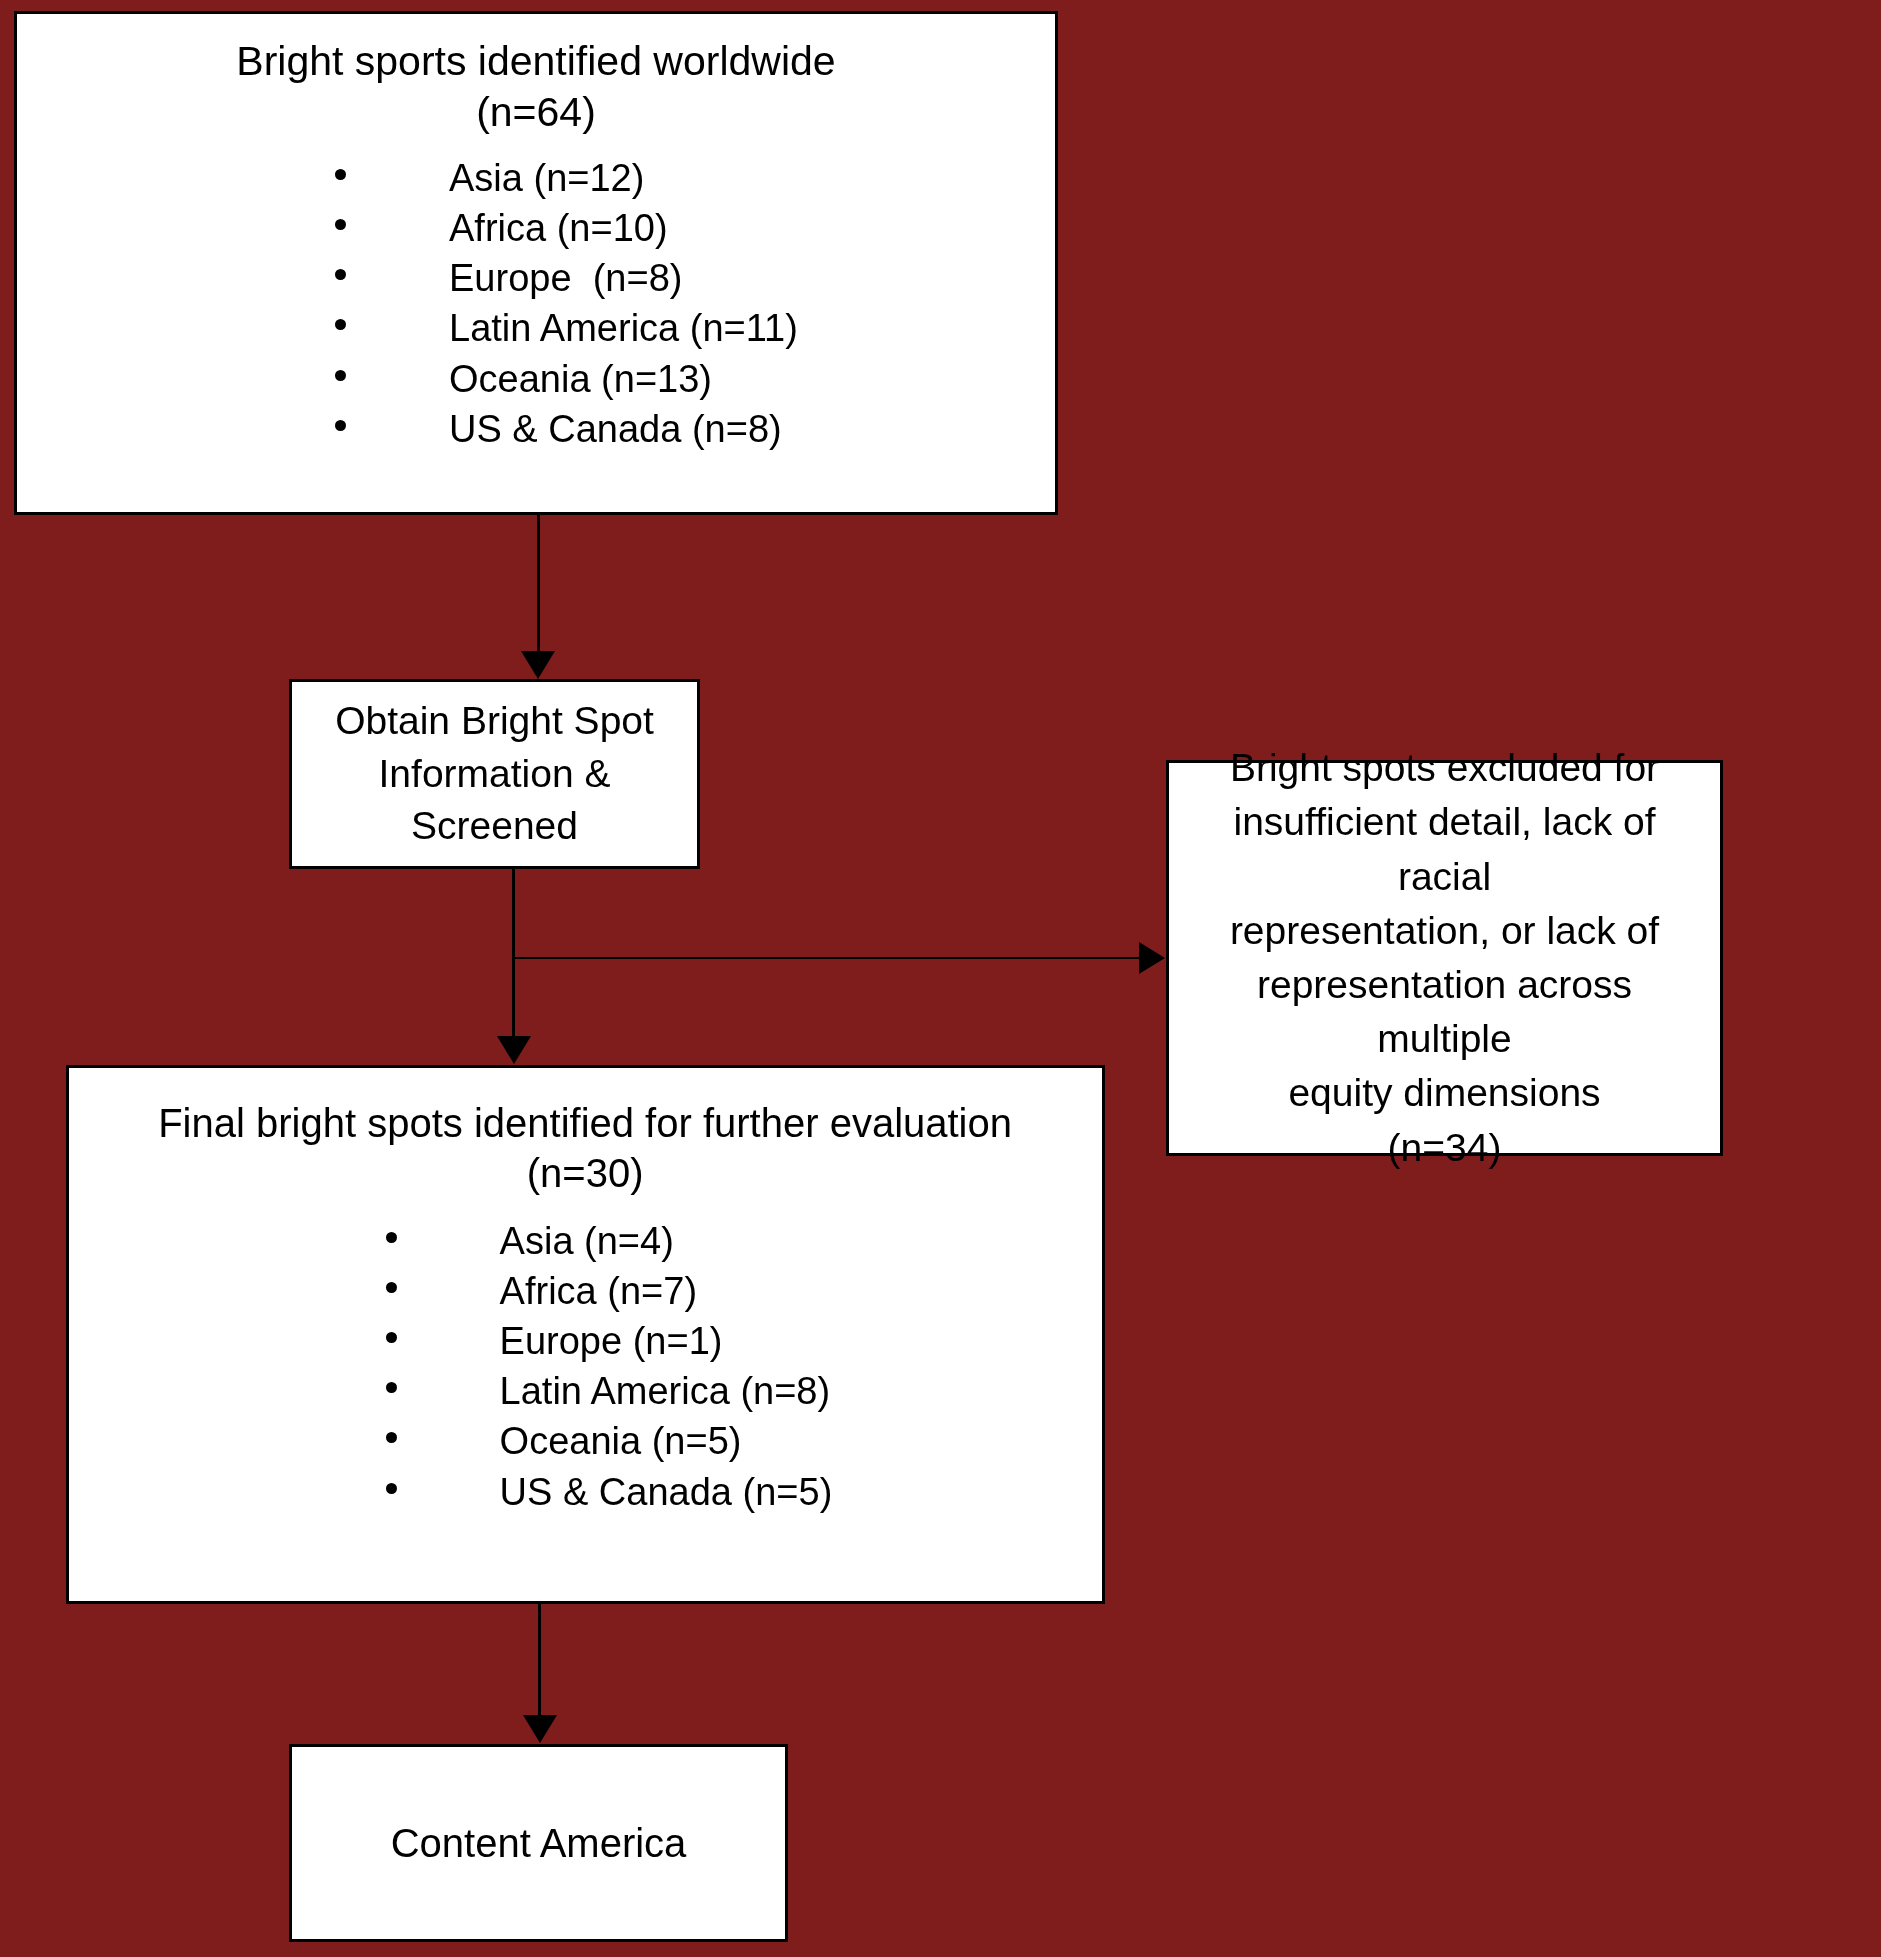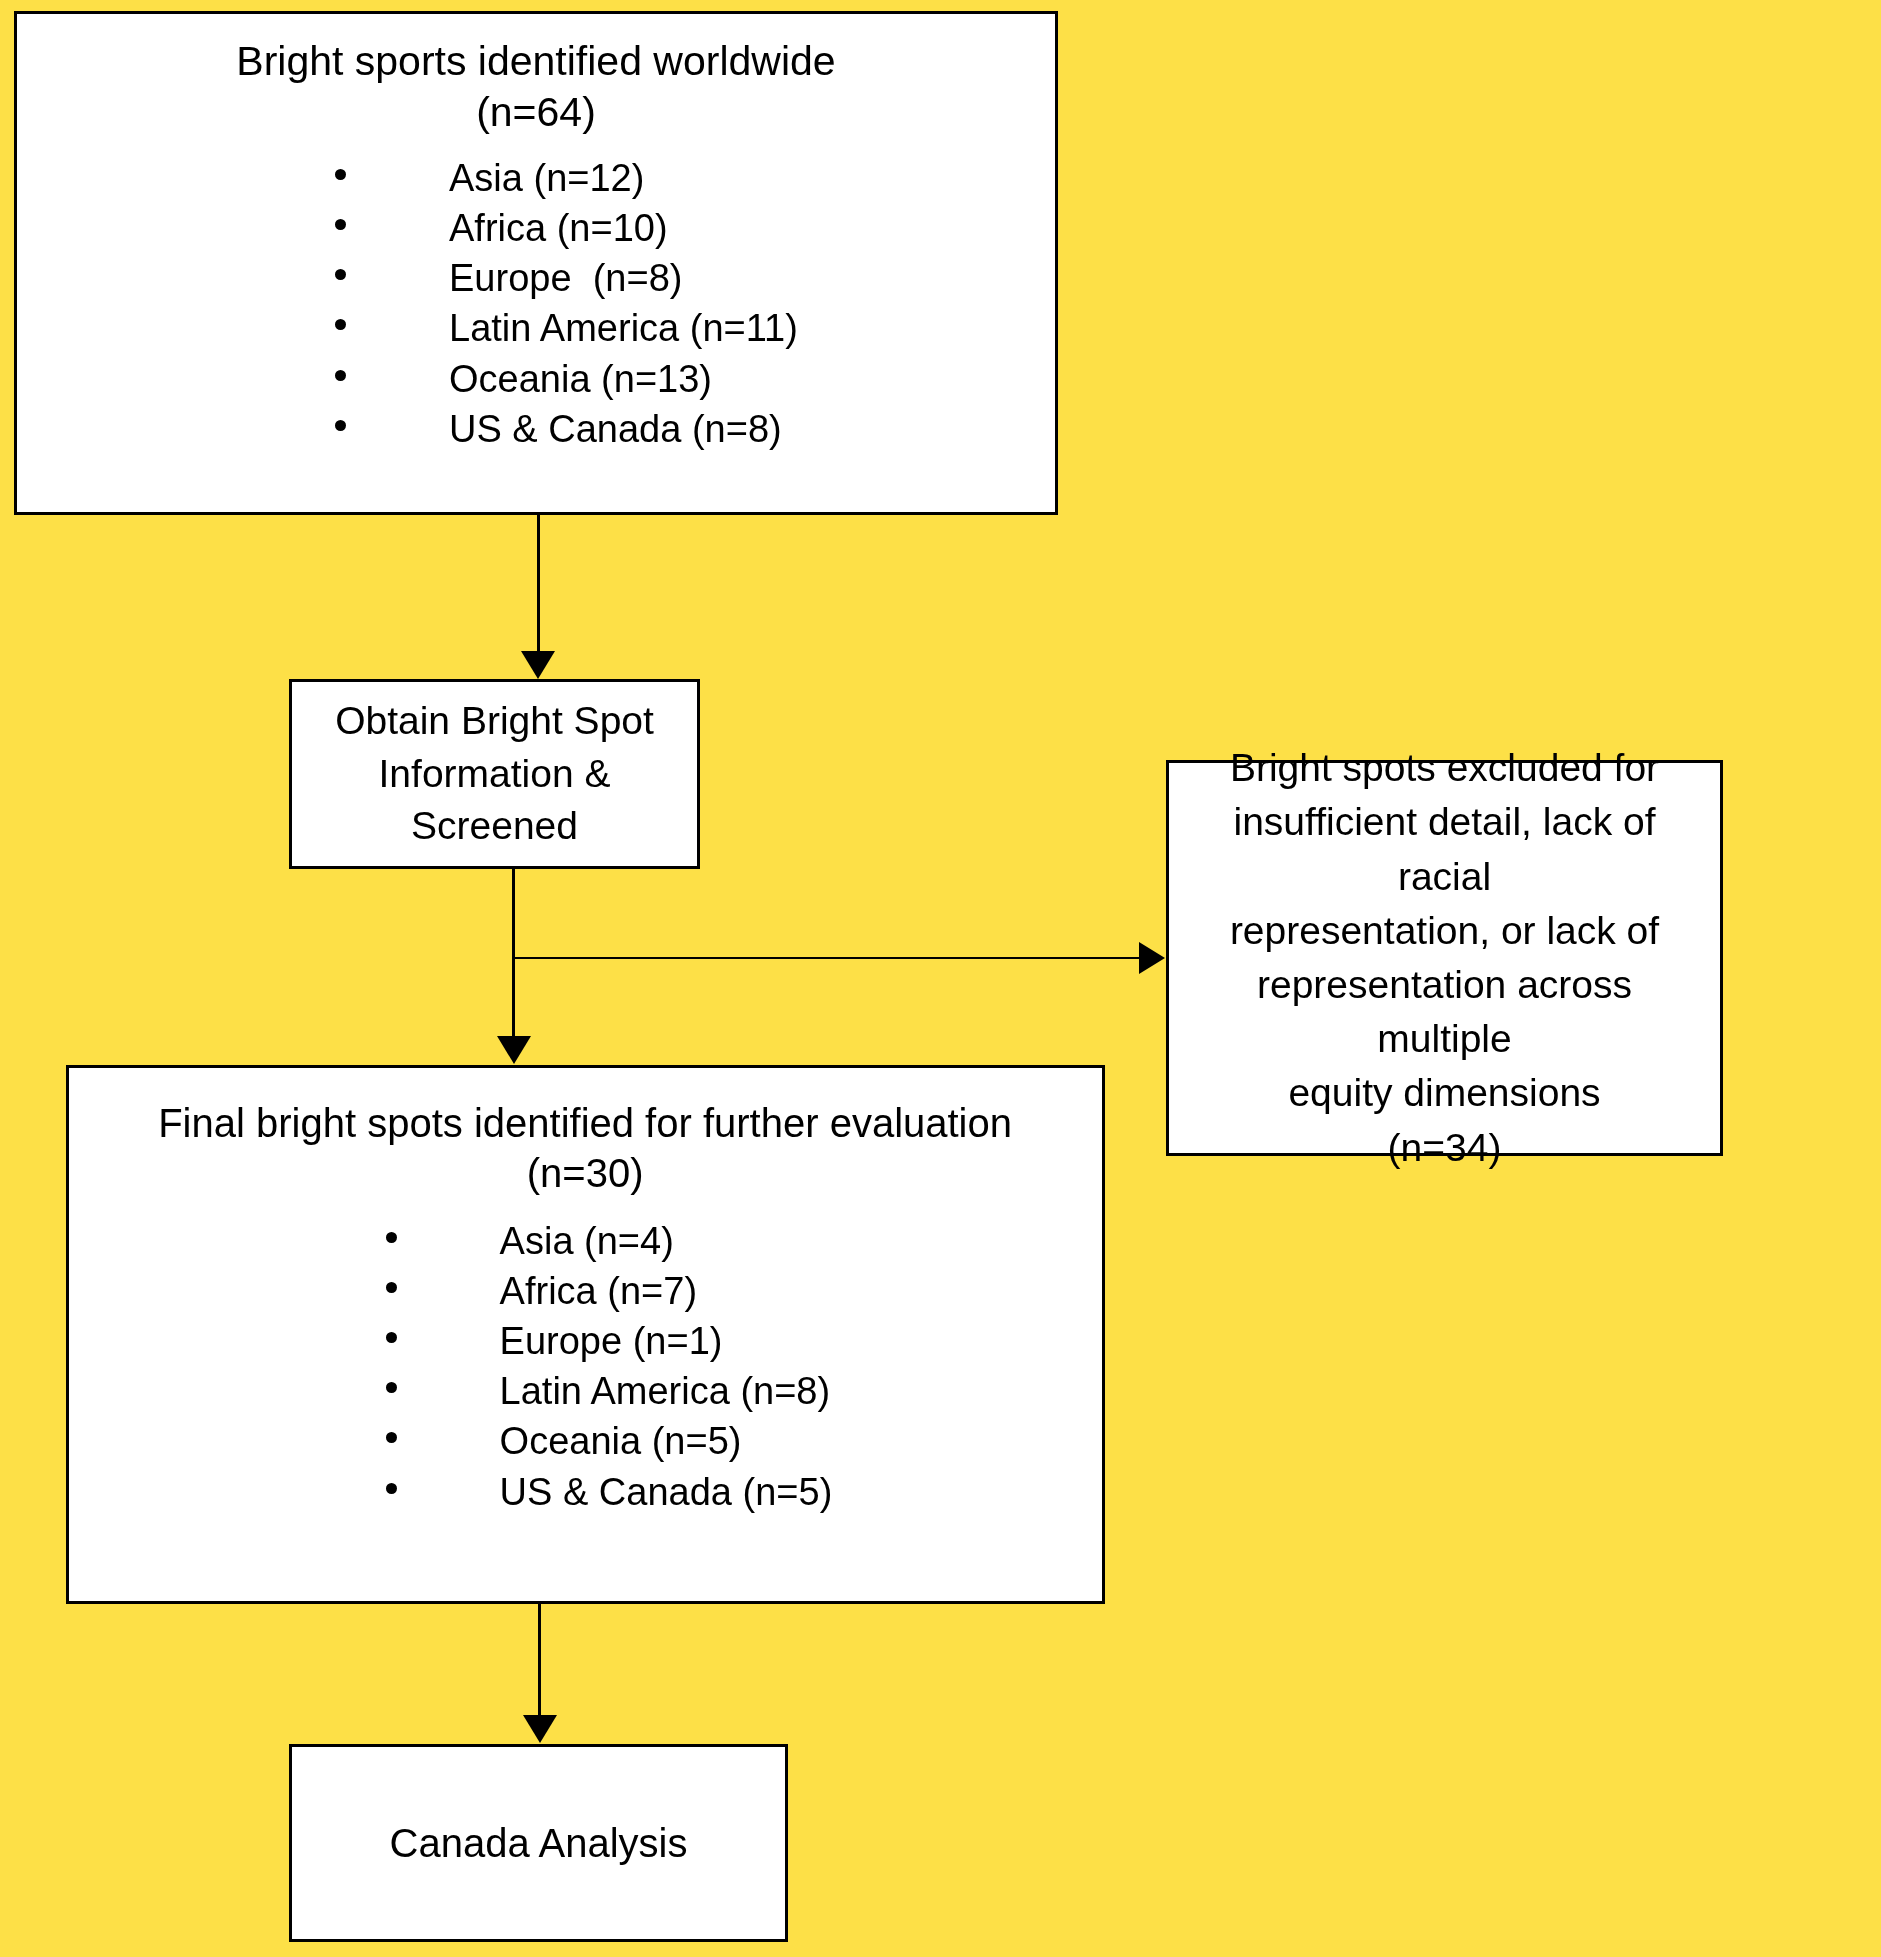--- a/index.html
+++ b/index.html
@@ -8,21 +8,21 @@
     background: #ffffff;
   }
   body {
     font-family: "Liberation Sans", sans-serif;
     color: #000000;
   }
   #canvas {
     position: relative;
     width: 1881px;
     height: 1958px;
-    background: #fde047;
+    background: #7f1d1d;
     overflow: hidden;
   }
   .node {
     position: absolute;
     box-sizing: border-box;
     border: 3.9px solid #000000;
     background: #ffffff;
     display: flex;
     flex-direction: column;
     justify-content: center;
@@ -228,17 +228,17 @@
         <span class="bullet-dot"></span>
         <span class="bullet-text">US &amp; Canada (n=5)</span>
       </li>
     </ul>
   </div>
 
   <div class="conn-line v-line" id="conn-3-vline"></div>
   <div class="arrow-down" id="conn-3-arrow"></div>
 
   <div class="node" id="box-content">
-    <div class="node-title">Canada Analysis</div>
+    <div class="node-title">Content America</div>
   </div>
 
 </div>
 
 
 </body></html>

